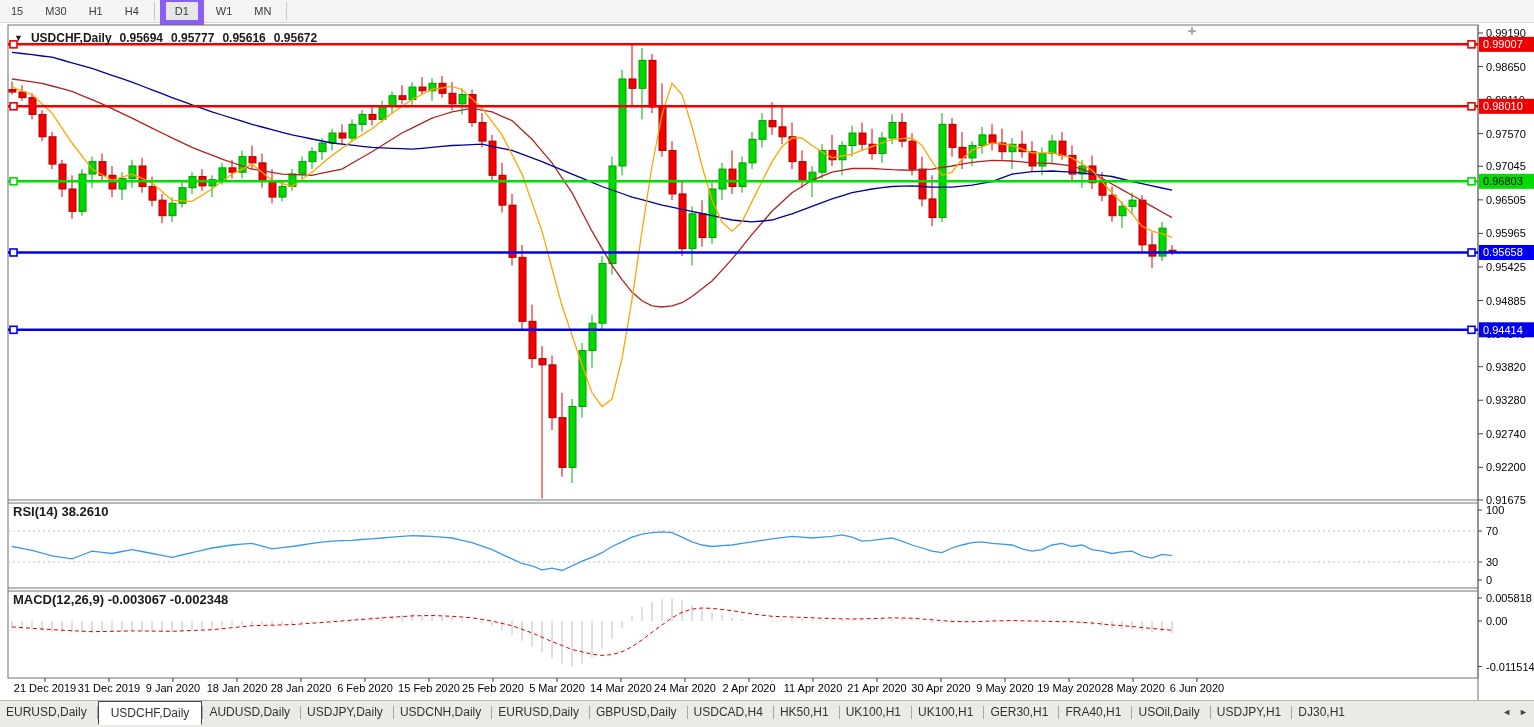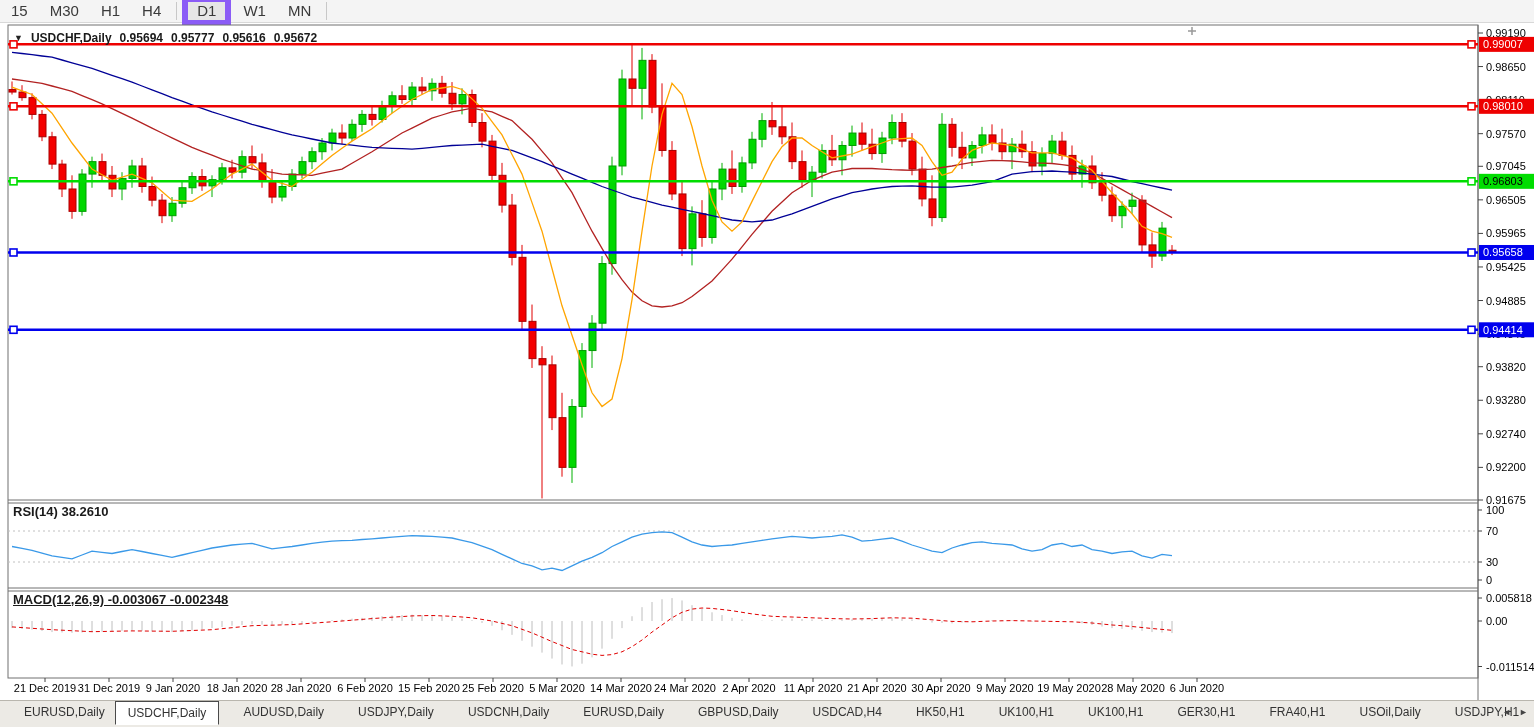--- a/index.html
+++ b/index.html
@@ -1,37 +1,37 @@
 <!DOCTYPE html>
 <html><head>
 <meta charset="utf-8">
 <style>
   html,body{margin:0;padding:0;background:#fff;width:1534px;height:727px;overflow:hidden;
     font-family:"Liberation Sans",sans-serif;-webkit-font-smoothing:antialiased;}
   #app{position:relative;width:1534px;height:727px;background:#fff;}
   
   #toolbar{position:absolute;left:0;top:0;width:1534px;height:22px;background:#f4f4f4;
-    border-bottom:1px solid #d8d8d8;display:flex;align-items:center;font-size:15px;color:#3a3a3a;}
+    border-bottom:1px solid #d8d8d8;display:flex;align-items:center;font-size:11px;color:#3a3a3a;}
   .tf-btn{padding:2px 9px;margin:0 1px;cursor:default;border:1px solid transparent;line-height:14px;}
   .tf-btn.active{border:6px solid #8b5cf6;background:#e6e6e6;}
   .tb-sep{width:1px;height:18px;background:#c8c8c8;margin:0 4px;}
   
   #chart-wrap{position:absolute;left:0;top:22px;width:1534px;height:678px;}
   #chart-svg{position:absolute;left:0;top:0;}
   #chart-title{position:absolute;left:14px;top:9px;font-size:12px;font-weight:bold;color:#1a1a1a;
     display:flex;align-items:center;gap:6px;}
   #chart-title .tri{font-size:9px;color:#222;}
   #chart-title span{margin-right:2px;}
   .pane-label{position:absolute;left:13px;font-size:13px;font-weight:bold;color:#1a1a1a;}
   #rsi-label{top:482px;}
-  #macd-label{top:570px;text-decoration:underline;}
+  #macd-label{top:570px;}
   
   #tabbar{position:absolute;left:0;top:700px;width:1534px;height:27px;background:#eceae5;
     border-top:1px solid #b9b6ae;display:flex;align-items:flex-start;font-size:12px;color:#333;}
-  .tab{padding:3px 10px 4px 24px;margin-top:1px;white-space:nowrap;cursor:default;line-height:14px;}
+  .tab{padding:3px 10px 4px 6px;margin-top:1px;white-space:nowrap;cursor:default;line-height:14px;}
   .tab.active{background:#fff;border:1px solid #4a4a4a;border-bottom:1px solid #fff;margin-top:0;
     padding:4px 12px 4px 12px;}
   .tab-sep{width:1px;height:13px;background:#a8a49c;margin-top:5px;}
   #tab-arrows{position:absolute;right:6px;top:6px;font-size:9px;color:#444;display:flex;gap:8px;}
   #tab-arrows span{cursor:default;}
   text{font-family:"Liberation Sans",sans-serif;}
 </style>
 </head>
 <body>
 

